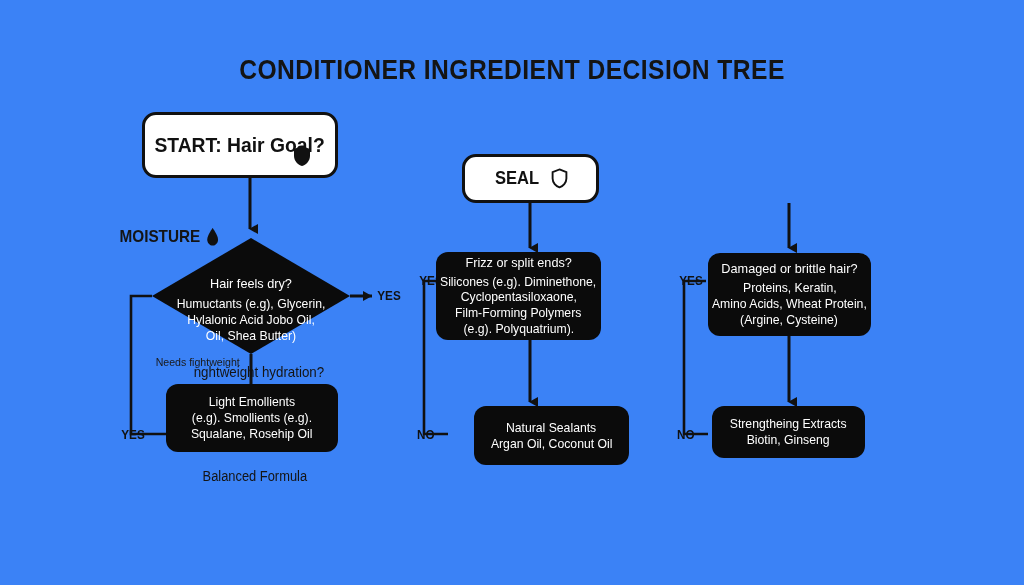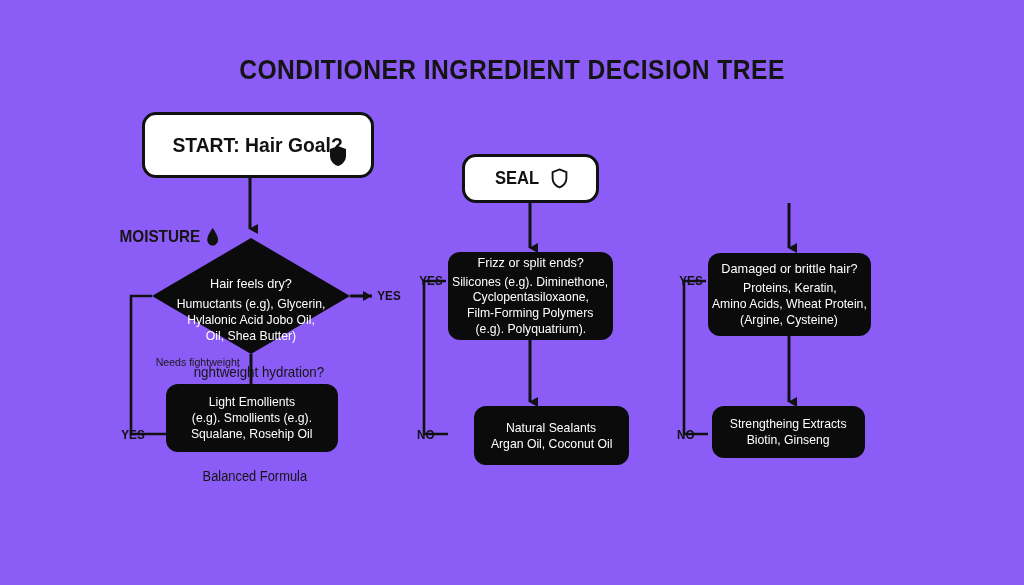--- a/index.html
+++ b/index.html
@@ -14,21 +14,21 @@
     overflow: hidden;
     font-family: "Liberation Sans", sans-serif;
     color: #111111;
     position: relative;
   }
   #canvas {
     position: absolute;
     left: 0; top: 0;
     width: 1024px;
     height: 585px;
-    background: #8b5cf6;
+    background: #3b82f6;
   }
 
   
   .title {
     position: absolute;
     left: 0;
     top: 54px;
     width: 1024px;
     text-align: center;
     font-family: "Liberation Sans Narrow", "Liberation Sans", sans-serif;
@@ -223,21 +223,21 @@
 
     <polyline points="446,281 424,281 424,434 448,434" fill="none" stroke="#111111" stroke-width="2.6"></polyline>
 
     <line x1="789" y1="203" x2="789" y2="248" stroke="#111111" stroke-width="3" marker-end="url(#arrowDown)"></line>
 
     <line x1="789" y1="336" x2="789" y2="402" stroke="#111111" stroke-width="3" marker-end="url(#arrowDown)"></line>
 
     <polyline points="706,281 684,281 684,434 708,434" fill="none" stroke="#111111" stroke-width="2.6"></polyline>
   </svg>
 
-  <div class="node-outline" style="left:142px; top:112px; width:232px; height:66px;">
+  <div class="node-outline" style="left:142px; top:112px; width:196px; height:66px;">
     <span class="lbl" style="font-size:21px;">START: Hair Goal?</span>
     <span class="icon" style="position:absolute; right:24px; bottom:8px;">
       <svg width="18" height="22" viewBox="0 0 18 22" xmlns="http://www.w3.org/2000/svg">
         <path d="M9 1 L17 4 L17 11 C17 16 13 20 9 21 C5 20 1 16 1 11 L1 4 Z" fill="#111111"></path>
       </svg>
     </span>
   </div>
 
   <div class="branch-caption" style="left:114px; top:227px;">
     <span>MOISTURE</span>
@@ -278,21 +278,21 @@
     <span class="lbl" style="font-size:18px;">SEAL</span>
     <span class="icon">
       <svg width="17" height="21" viewBox="0 0 18 22" xmlns="http://www.w3.org/2000/svg">
         <path d="M9 1.4 L16.3 4.2 L16.3 11 C16.3 15.5 12.8 19.2 9 20.4 C5.2 19.2 1.7 15.5 1.7 11 L1.7 4.2 Z" fill="none" stroke="#111111" stroke-width="2"></path>
       </svg>
     </span>
   </div>
 
   <div class="edge-label" style="left:418px; top:273px;">YES</div>
 
-  <div class="node-dark" style="left:448px; top:252px; width:165px; height:88px;">
+  <div class="node-dark" style="left:436px; top:252px; width:165px; height:88px;">
     <div class="head">Frizz or split ends?</div>
     <div class="body-line">Silicones (e.g). Diminethone,</div>
     <div class="body-line">Cyclopentasiloxaone,</div>
     <div class="body-line">Film-Forming Polymers</div>
     <div class="body-line">(e.g). Polyquatrium).</div>
   </div>
 
   <div class="edge-label" style="left:416px; top:427px;">NO</div>
 
   <div class="node-dark" style="left:474px; top:406px; width:155px; height:59px;">

